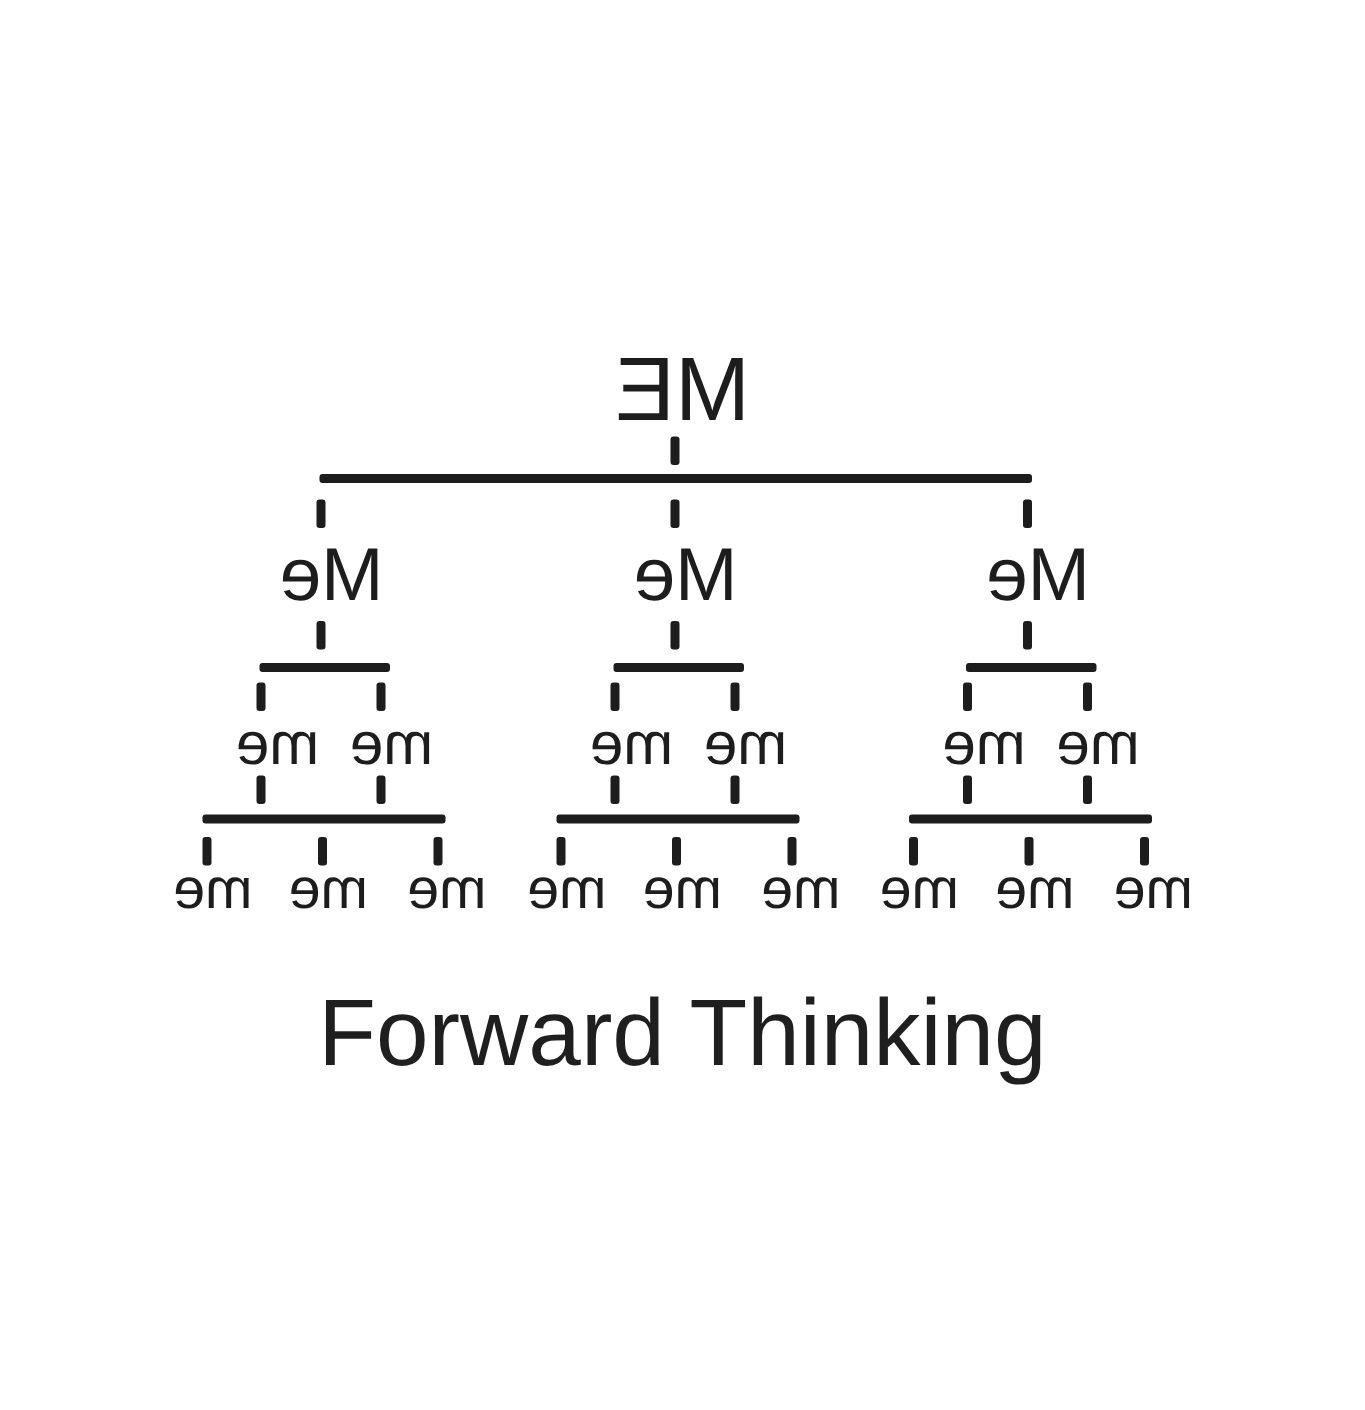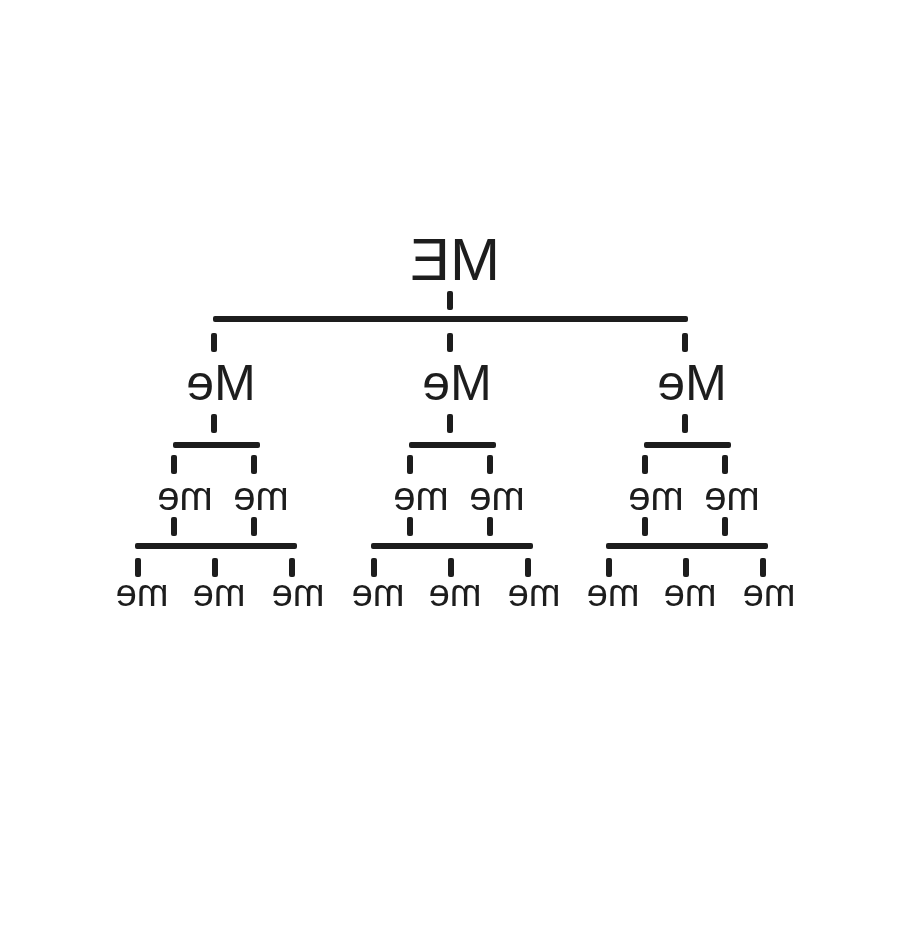--- a/index.html
+++ b/index.html
@@ -157,14 +157,15 @@
       <span class="flip">me</span>
     </div>
     <div class="node leaf-sm" style="left:113px; top:244px;">
       <span class="flip">me</span>
     </div>
     <div class="node leaf-sm" style="left:192px; top:244px;">
       <span class="flip">me</span>
     </div>
   </div>
 
+  <div class="node caption" style="left:455px; top:658px;">Forward Thinking</div>
 
 </div>
 
 </body></html>

